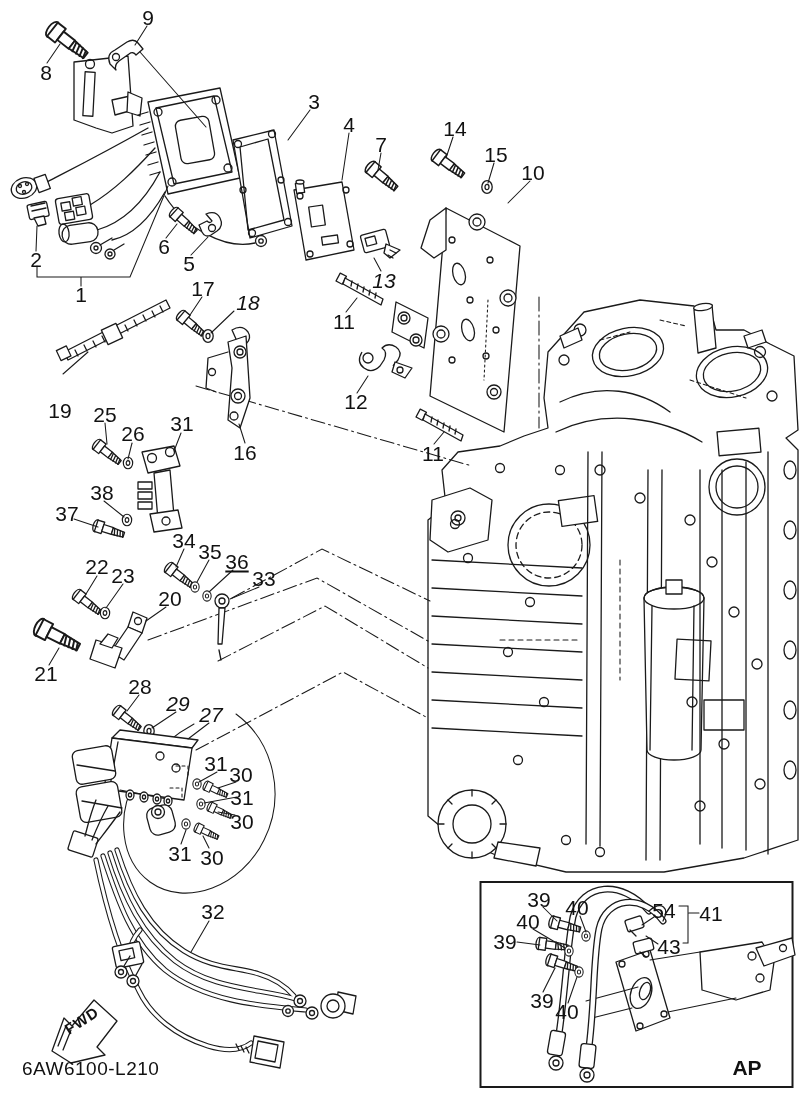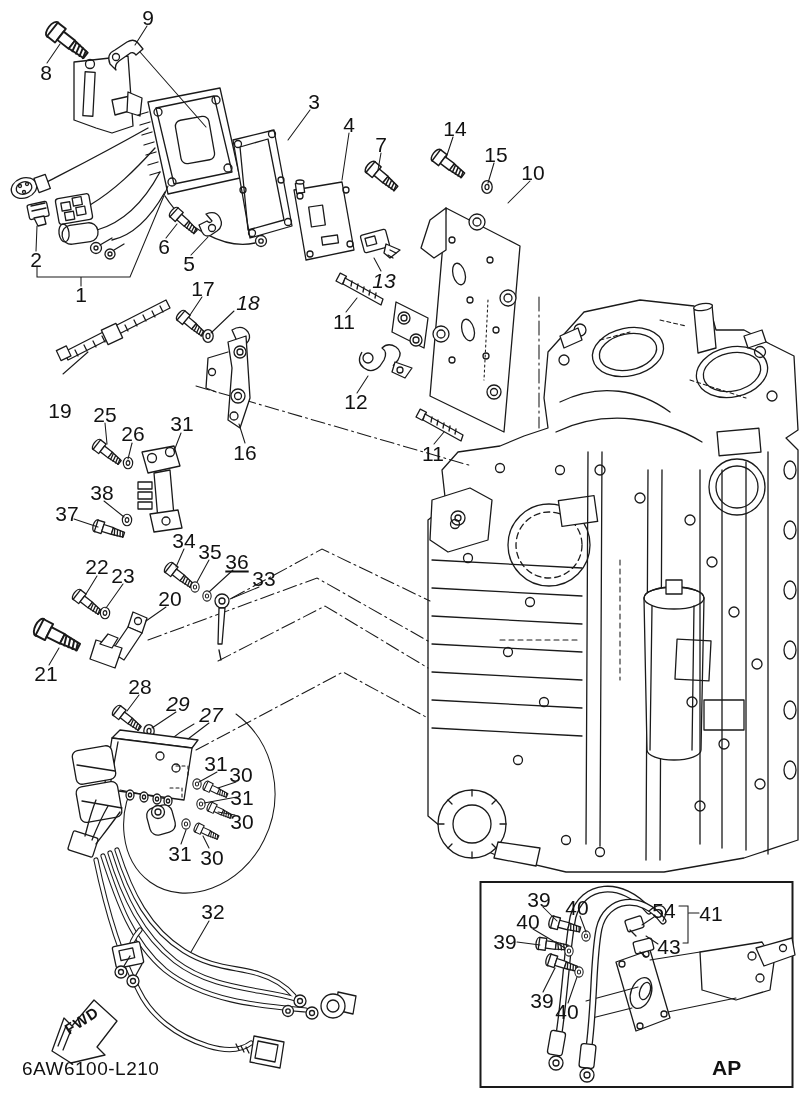--- a/index.html
+++ b/index.html
@@ -1,21 +1,21 @@
 <!DOCTYPE html>
 <html><head>
 <meta charset="utf-8">
 <style>
   html,body { margin:0; padding:0; background:#fff; }
   .stage { position:relative; width:802px; height:1100px; background:#fff; overflow:hidden;
            font-family:"Liberation Sans", sans-serif; color:#111; }
   .callout { position:absolute; transform:translate(-50%,-50%); font-size:21px; line-height:1;
              color:#111; white-space:nowrap; }
   .code-label { position:absolute; left:22px; top:1058px; font-size:19px; letter-spacing:.5px; }
-  .ap-label { position:absolute; left:712px; top:1056px; width:70px; text-align:left;
+  .ap-label { position:absolute; left:712px; top:1056px; width:70px; text-align:center;
               font-size:21px; font-weight:bold; }
   .fwd-label { position:absolute; left:66px; top:1022px; font-size:15px; font-weight:bold;
                transform:rotate(-33deg); transform-origin:left center; letter-spacing:1px; }
   
   .ln { fill:none; stroke:#1a1a1a; stroke-width:1.3; stroke-linecap:round; stroke-linejoin:round; }
   .w  { fill:#fff;  stroke:#1a1a1a; stroke-width:1.3; stroke-linejoin:round; }
   .thin { fill:none; stroke:#1a1a1a; stroke-width:1.05; stroke-linecap:round; }
   .cas { fill:none; stroke:#1a1a1a; stroke-width:5.2; stroke-linecap:round; }
   .cor { fill:none; stroke:#fff; stroke-width:3.1; stroke-linecap:round; }
   .cas2 { fill:none; stroke:#1a1a1a; stroke-width:7; stroke-linecap:round; }

